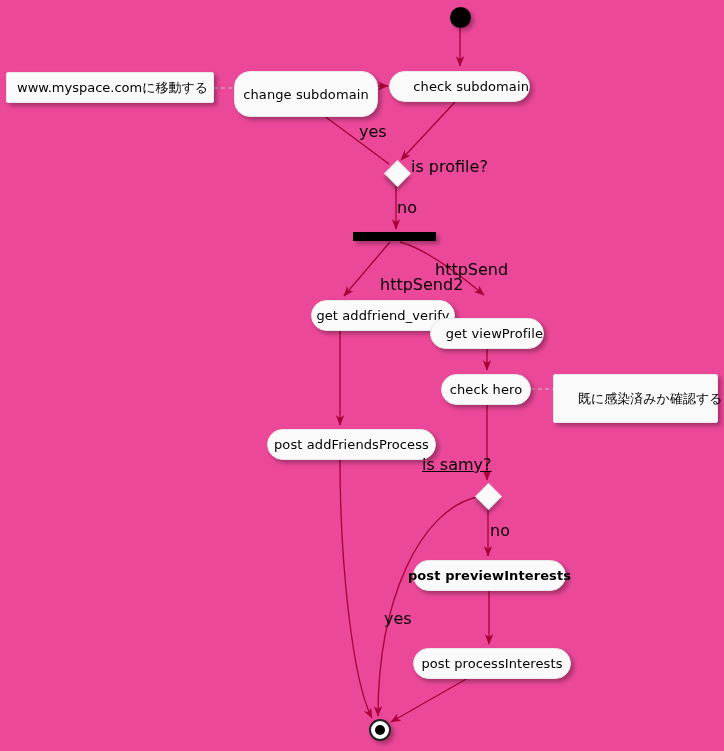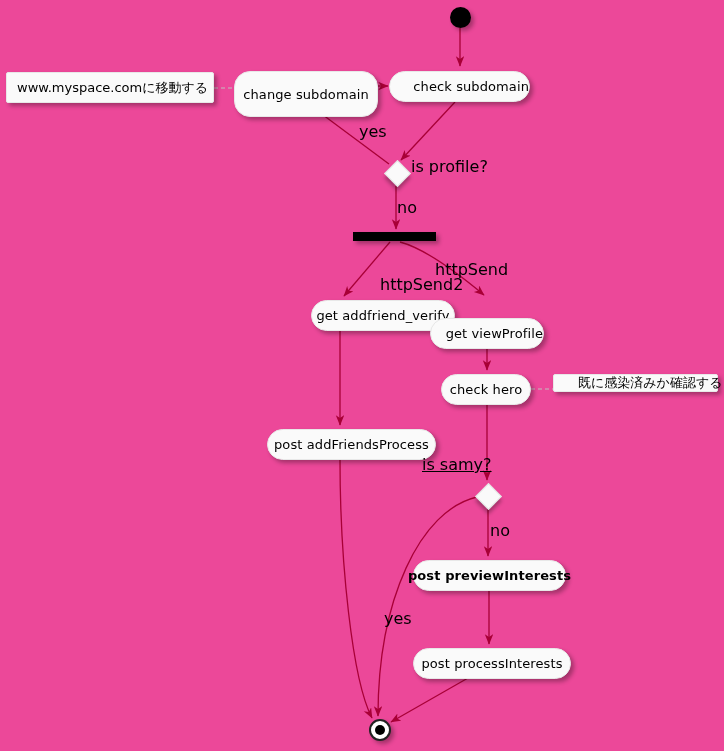--- a/index.html
+++ b/index.html
@@ -194,21 +194,21 @@
   </div>
 
   <div class="activity" style="left:430px; top:318px; width:114px; height:31px;justify-content:flex-end;">
     <span>get viewProfile</span>
   </div>
 
   <div class="activity" style="left:441px; top:374px; width:90px; height:31px;">
     <span>check hero</span>
   </div>
 
-  <div class="note" style="left:553px; top:374px; width:165px; height:18px;padding-left:24px;">
+  <div class="note" style="left:553px; top:374px; width:165px; height:49px;padding-left:24px;">
     <span>既に感染済みか確認する</span>
   </div>
 
   <div class="activity" style="left:267px; top:429px; width:169px; height:31px;">
     <span>post addFriendsProcess</span>
   </div>
 
   <div class="edge-label" style="left:422px; top:458px;text-decoration:underline;">is samy?</div>
 
   <div class="diamond" style="left:479px; top:487px;"></div>

